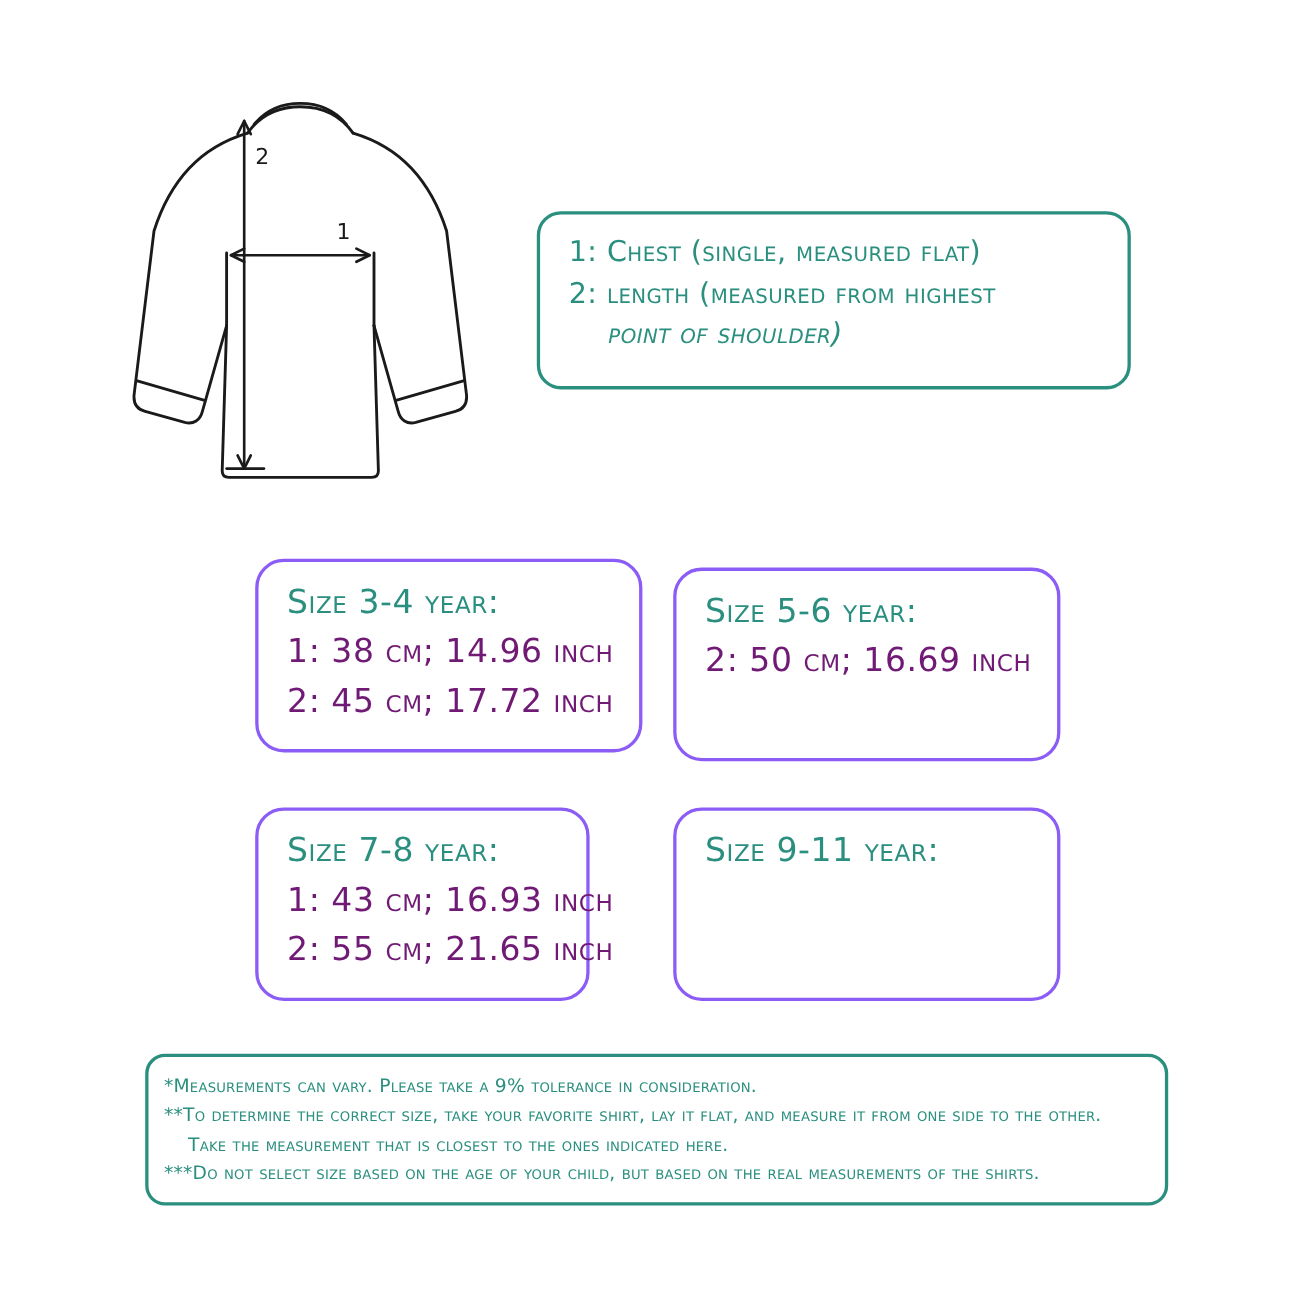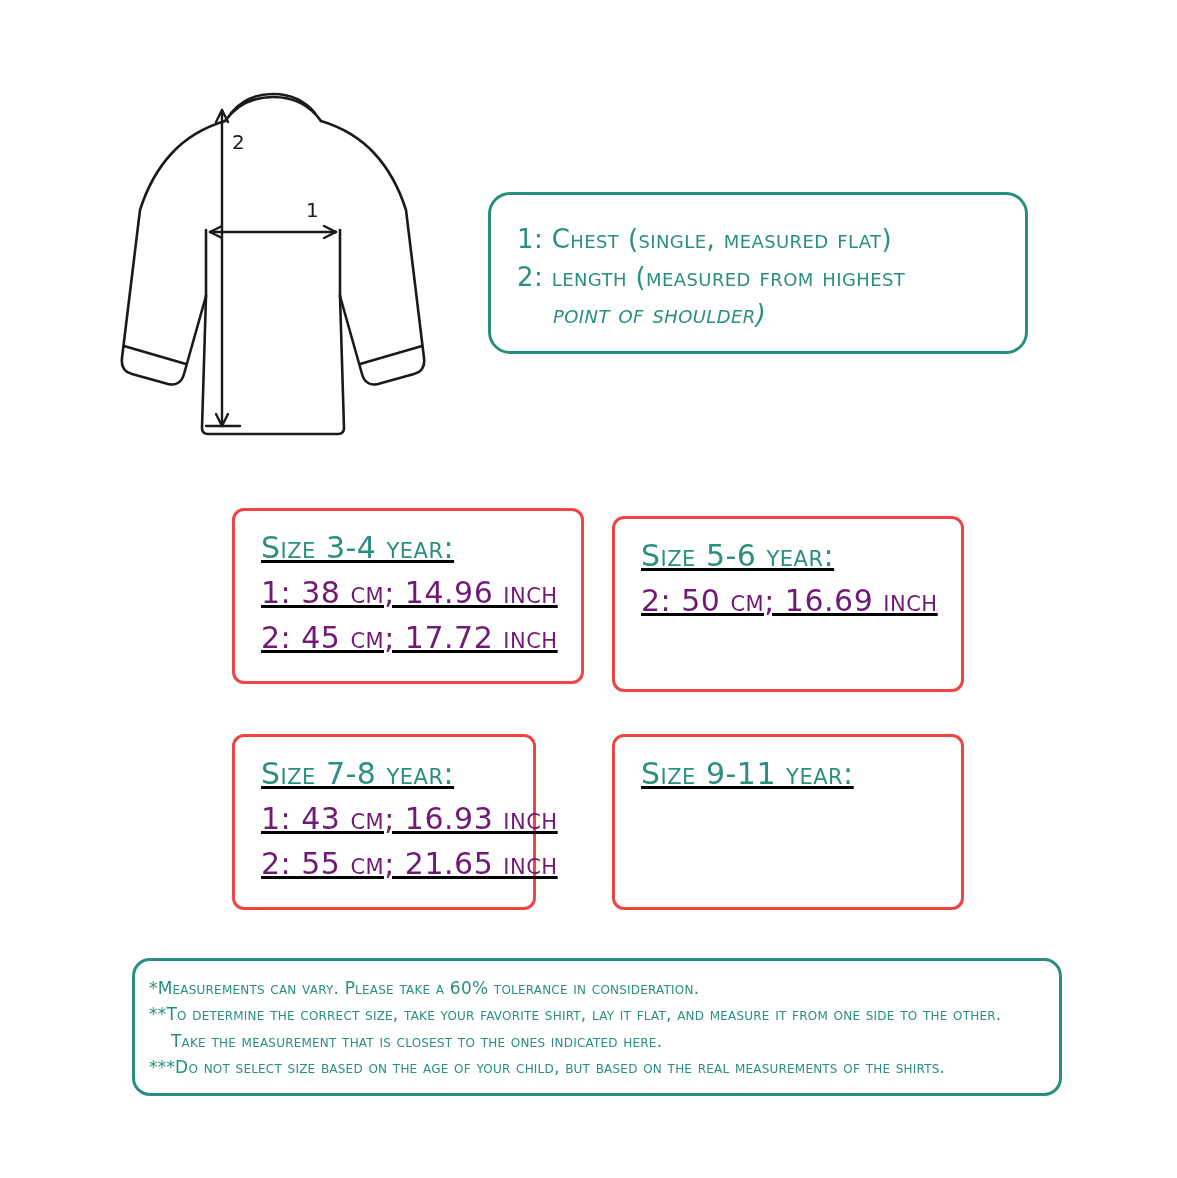--- a/index.html
+++ b/index.html
@@ -32,44 +32,43 @@
   
   .legend-box {
     position: absolute;
     left: 488px;
     top: 192px;
     width: 540px;
     height: 162px;
     border: 3px solid #2a8f7f;
     border-radius: 22px;
     box-sizing: border-box;
-    padding: 26px 22px 0 26px;
+    padding: 16px 22px 0 26px;
   }
   .legend-line {
     color: #2a8f7f;
     font-size: 26px;
     font-family: "DejaVu Sans", sans-serif;
     font-variant: small-caps;
     letter-spacing: 0.4px;
     line-height: 1.45;
     white-space: pre;
   }
   .legend-line.indent {
     padding-left: 36px;
     font-style: italic;
   }
 
   
   .size-card {
     position: absolute;
-    border: 3px solid #ef4444;
-    border-radius: 12px;
+    border: 3px solid #8b5cf6;
+    border-radius: 26px;
     box-sizing: border-box;
     padding: 14px 20px 0 26px;
-    text-decoration: underline;
   }
   .size-card .title {
     color: #2a8f7f;
     font-size: 30px;
     font-variant: small-caps;
     letter-spacing: 0.5px;
     line-height: 1.5;
     white-space: nowrap;
   }
   .size-card .line {
@@ -181,19 +180,19 @@
     <div class="title">Size 7-8 year:</div>
     <div class="line">1: 43 cm; 16.93 inch</div>
     <div class="line">2: 55 cm; 21.65 inch</div>
   </div>
 
   <div class="size-card" id="card-3">
     <div class="title">Size 9-11 year:</div>
   </div>
 
   <div class="notes-box">
-    <div class="note-line">*Measurements can vary. Please take a 60% tolerance in consideration.</div>
+    <div class="note-line">*Measurements can vary. Please take a 9% tolerance in consideration.</div>
     <div class="note-line">**To determine the correct size, take your favorite shirt, lay it flat, and measure it from one side to the other.</div>
     <div class="note-line indent">Take the measurement that is closest to the ones indicated here.</div>
     <div class="note-line">***Do not select size based on the age of your child, but based on the real measurements of the shirts.</div>
   </div>
 
 </div>
 
 </body></html>

